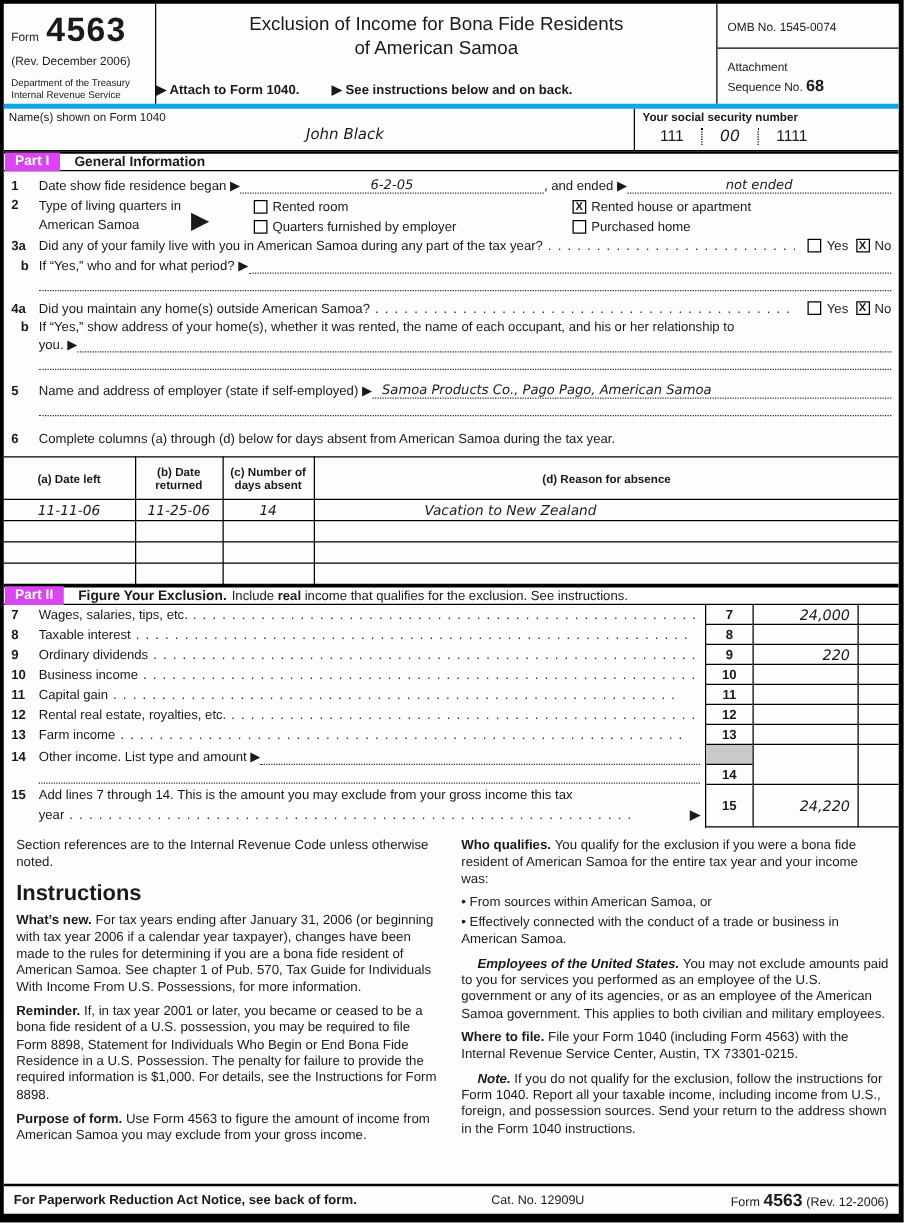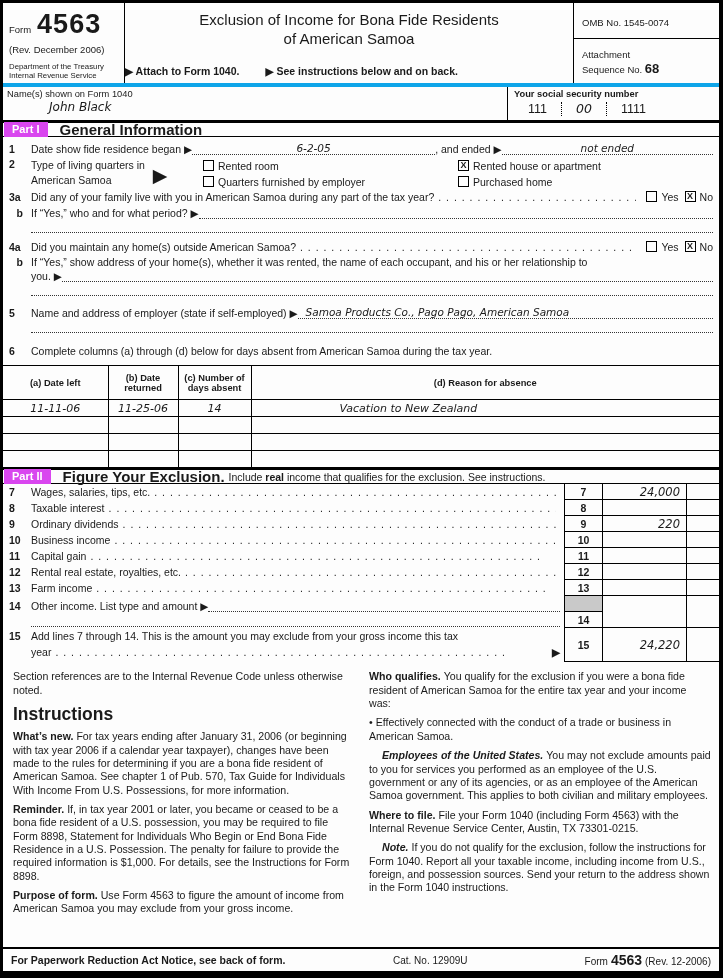--- a/index.html
+++ b/index.html
@@ -2,21 +2,21 @@
 <html><head>
 <meta charset="utf-8">
 <style>
   * { margin:0; padding:0; box-sizing:border-box; }
   html,body { background:#888; }
   .page {
     width:723px; height:978px; margin:0 auto; background:#fdfdfd; color:#1a1a1a;
     border:3px solid #000; border-bottom-width:7px; border-right-width:4px;
     font-family:"Liberation Sans", sans-serif; font-size:10.5px; position:relative; overflow:hidden;
   }
-  .hand { font-family:"DejaVu Sans", sans-serif; font-style:italic; }
+  .hand { font-family:"DejaVu Sans", sans-serif; font-style:italic;text-align:center; }
   .b { font-weight:bold; }
   .bi { font-weight:bold; font-style:italic; }
 
   
   .hdr { display:flex; border-bottom:4px solid #0ea5e9; height:84px; }
   .hdr-left { width:122px; border-right:1px solid #000; padding:6px 4px 2px 6px; display:flex; flex-direction:column; }
   .formword { font-size:9.5px; }
   .formnum-big { font-size:27px; font-weight:bold; letter-spacing:1px; margin-left:3px; }
   .rev { font-size:9.5px; margin-top:4px; }
   .agency { font-size:7.8px; margin-top:auto; line-height:1.15; }
@@ -34,21 +34,21 @@
   .small-label { font-size:9.3px; }
   .name-val { margin-left:42px; font-size:12px; margin-top:1px; }
   .ssn-cell { width:212px; border-left:1px solid #000; padding:2px 6px; }
   .ssn-label { font-size:9.3px; font-weight:bold; }
   .ssn-vals { display:flex; align-items:center; font-size:12.5px; margin-top:2px; padding-left:14px; }
   .ssn-sep { border-left:1px dotted #000; height:14px; margin:0 14px; }
 
   
   .partbar { display:flex; align-items:center; border-top:2px solid #000; border-bottom:1px solid #000; height:16px; }
   .partbox { background:#d946ef; color:#fff; font-weight:bold; font-size:11px; padding:1px 8px 2px 8px; margin-left:1px; }
-  .parttitle { font-weight:bold; font-size:15px; margin-left:12px; }
+  .parttitle { font-weight:bold; font-size:11px; margin-left:12px; }
   .partsub { font-size:10.5px; margin-left:4px; }
 
   
   .p1 { padding:2px 6px 0 6px; }
   .line { display:flex; align-items:flex-end; margin-top:3px; }
   .lnum { width:22px; font-weight:bold; flex:none; padding-right:4px; text-align:left; }
   .lnum.sub { text-align:right; padding-right:8px; }
   .fill { flex:1; border-bottom:1.4px dotted #333; text-align:center; min-height:13px; }
   .fill.left { text-align:left; padding-left:8px; }
   .dottedline { border-bottom:1.4px dotted #333; height:12px; margin-left:22px; margin-top:2px; }
@@ -424,20 +424,21 @@
   <div class="instr">
     <div class="icol">
       <p>Section references are to the Internal Revenue Code unless otherwise noted.</p>
       <div class="ihead">Instructions</div>
       <p><span class="b">What’s new. </span><span>For tax years ending after January 31, 2006 (or beginning with tax year 2006 if a calendar year taxpayer), changes have been made to the rules for determining if you are a bona fide resident of American Samoa. See chapter 1 of Pub. 570, Tax Guide for Individuals With Income From U.S. Possessions, for more information.</span></p>
       <p><span class="b">Reminder. </span><span>If, in tax year 2001 or later, you became or ceased to be a bona fide resident of a U.S. possession, you may be required to file Form 8898, Statement for Individuals Who Begin or End Bona Fide Residence in a U.S. Possession. The penalty for failure to provide the required information is $1,000. For details, see the Instructions for Form 8898.</span></p>
       <p><span class="b">Purpose of form. </span><span>Use Form 4563 to figure the amount of income from American Samoa you may exclude from your gross income.</span></p>
     </div>
     <div class="icol">
       <p><span class="b">Who qualifies. </span><span>You qualify for the exclusion if you were a bona fide resident of American Samoa for the entire tax year and your income was:</span></p>
+      <p class="bullet">• From sources within American Samoa, or</p>
       <p>• Effectively connected with the conduct of a trade or business in American Samoa.</p>
       <p class="indent"><span class="bi">Employees of the United States. </span><span>You may not exclude amounts paid to you for services you performed as an employee of the U.S. government or any of its agencies, or as an employee of the American Samoa government. This applies to both civilian and military employees.</span></p>
       <p><span class="b">Where to file. </span><span>File your Form 1040 (including Form 4563) with the Internal Revenue Service Center, Austin, TX 73301-0215.</span></p>
       <p class="indent"><span class="bi">Note. </span><span>If you do not qualify for the exclusion, follow the instructions for Form 1040. Report all your taxable income, including income from U.S., foreign, and possession sources. Send your return to the address shown in the Form 1040 instructions.</span></p>
     </div>
   </div>
 
   <div class="footer">
     <span class="f-left">For Paperwork Reduction Act Notice, see back of form.</span>
     <span class="f-cat">Cat. No. 12909U</span>

